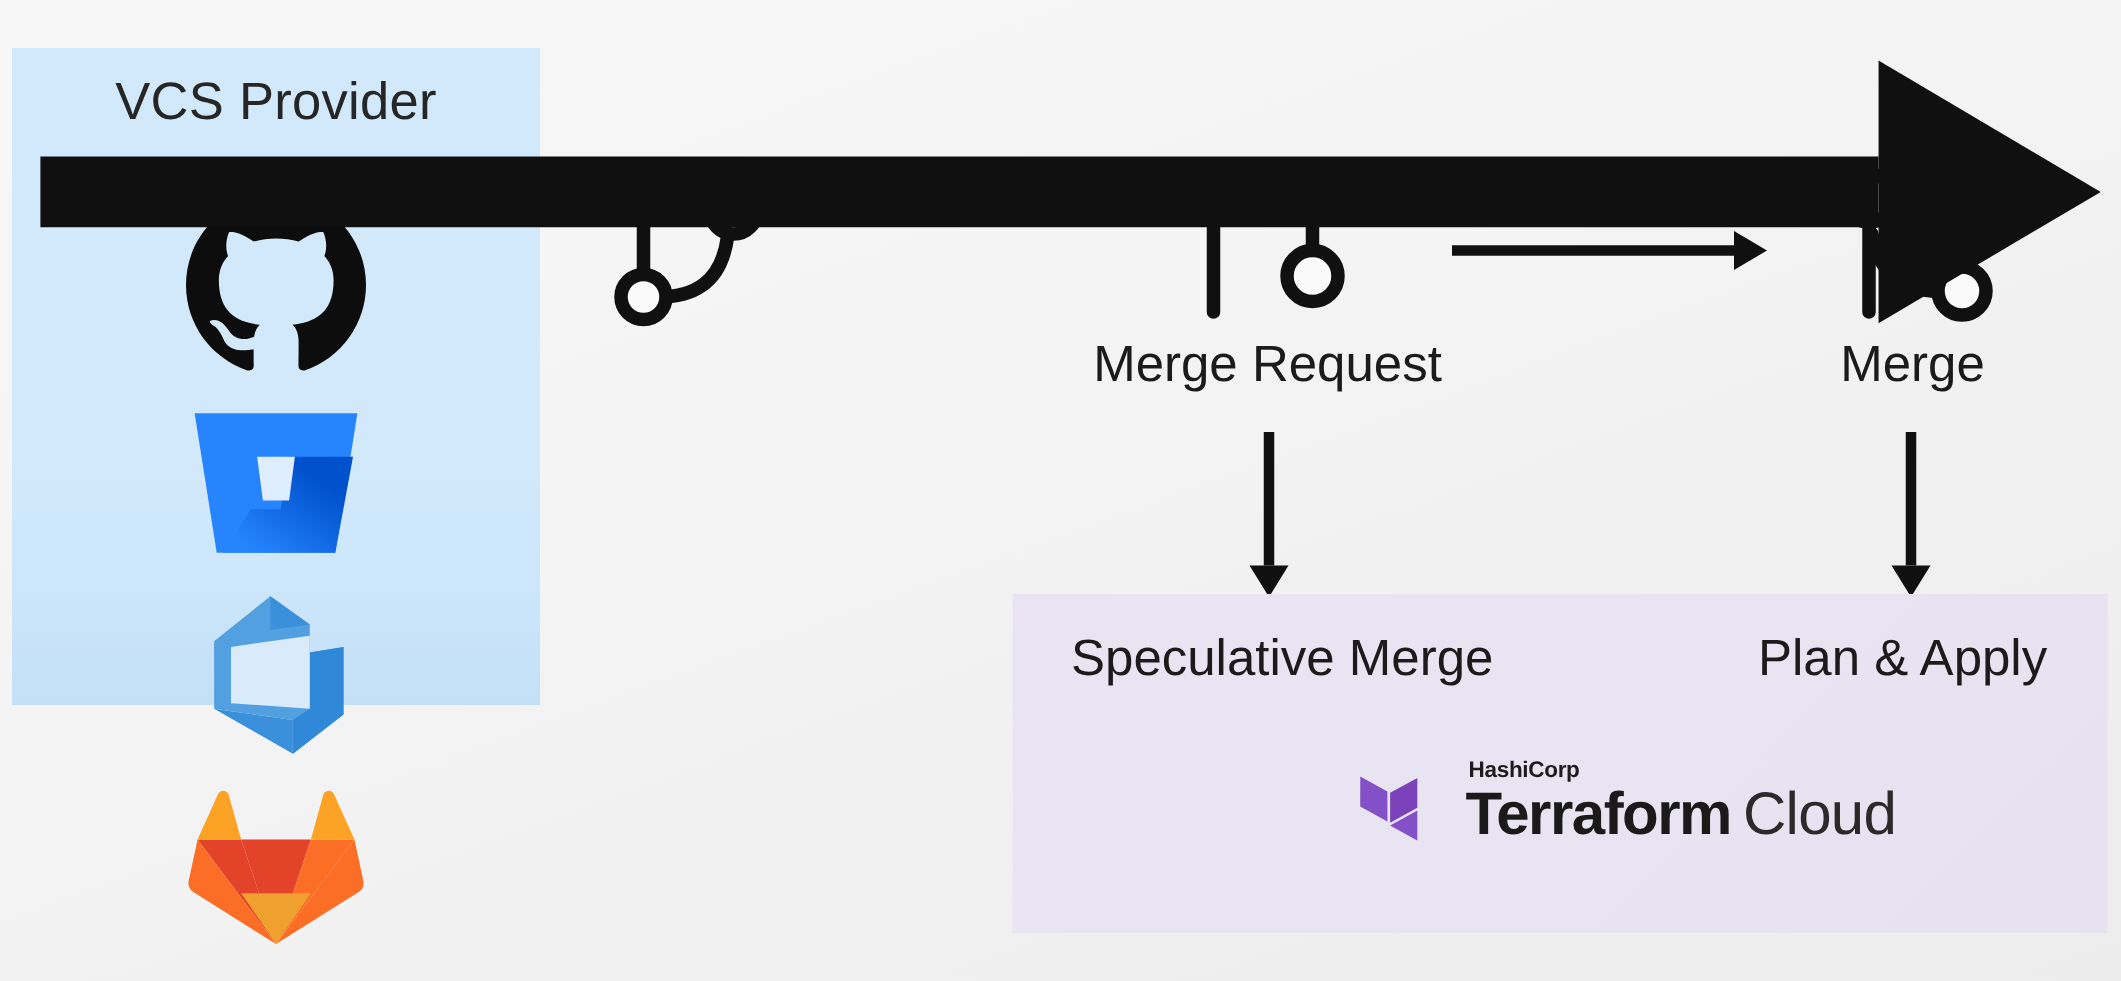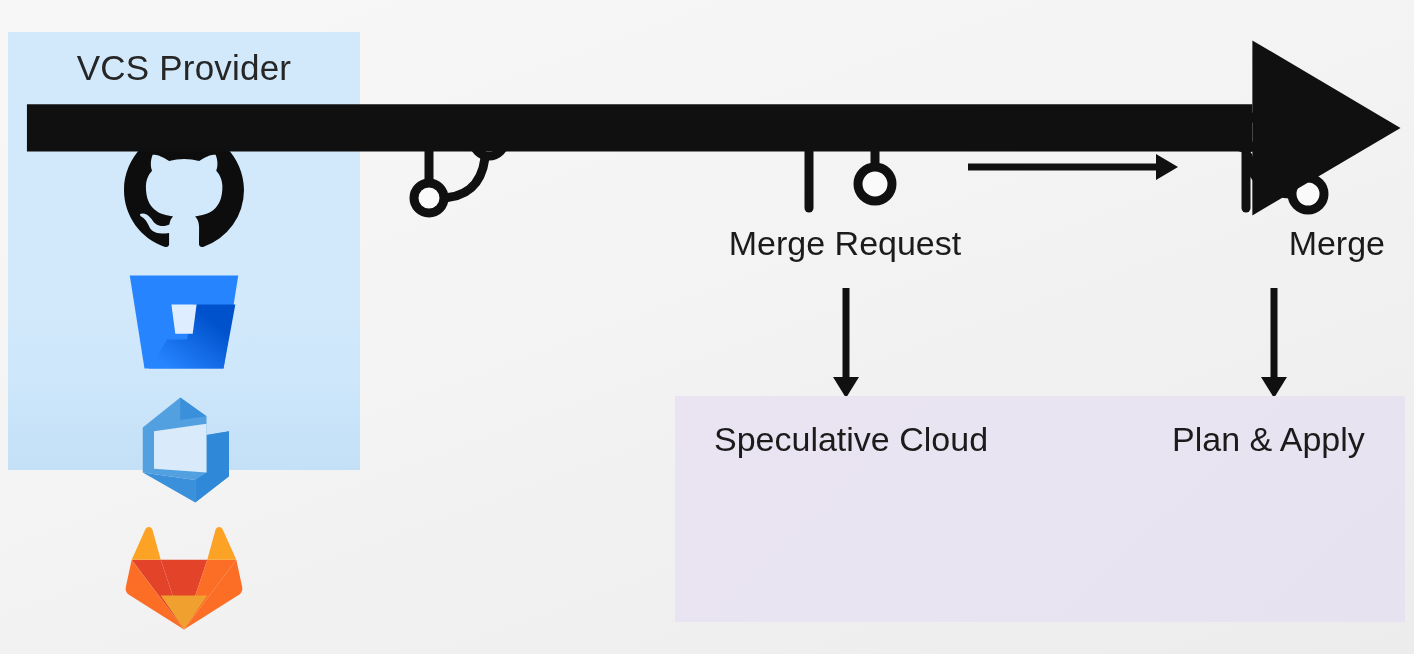--- a/index.html
+++ b/index.html
@@ -59,21 +59,21 @@
   }
   .stage .stage-label {
     display: block;
     font-size: 34px;
     color: #1b1b1b;
     white-space: nowrap;
     margin-top: 4px;
   }
   #stage-branch       { left: 350px;  top: 110px; width: 220px; }
   #stage-pullrequest  { left: 720px;  top: 108px; width: 250px; }
-  #stage-merge        { left: 1165px; top: 110px; width: 220px; text-align: right; }
+  #stage-merge        { left: 1165px; top: 110px; width: 220px; }
 
   
   .arrow { position: absolute; }
   #arrow-pr-to-merge  { left: 964px;  top: 148px; width: 216px; height: 38px; }
   #arrow-pr-down      { left: 820px;  top: 285px; width: 52px;  height: 115px; }
   #arrow-merge-down   { left: 1248px; top: 285px; width: 52px;  height: 115px; }
 
   
   #tfc-panel {
     position: absolute;
@@ -226,18 +226,35 @@
     <path d="M13 92 L26 113 L39 92 Z" fill="#101010"></path>
   </svg>
 
   <svg class="arrow" id="arrow-merge-down" viewBox="0 0 52 115">
     <line x1="26" y1="3" x2="26" y2="92" stroke="#101010" stroke-width="7"></line>
     <path d="M13 92 L26 113 L39 92 Z" fill="#101010"></path>
   </svg>
 
   <div id="tfc-panel"></div>
 
-  <div class="panel-label" id="label-speculative-plan">Speculative Cloud</div>
+  <div class="panel-label" id="label-speculative-plan">Speculative Merge</div>
 
   <div class="panel-label" id="label-plan-apply">Plan &amp; Apply</div>
 
+  <div id="tfc-logo-group">
+    <svg id="tfc-mark" viewBox="0 0 64 64">
+      <polygon fill="#8450c8" points="2,14 22,25 22,47 2,36"></polygon>
+      <polygon fill="#7b42bc" points="24,26 44,15 44,37 24,48"></polygon>
+      <polygon fill="#8450c8" points="24,50 44,39 44,61 24,50"></polygon>
+      <polygon fill="#7b42bc" points="24,50 44,39 44,61 24,72" opacity="0"></polygon>
+      <polygon fill="#8450c8" points="24,50 44,39 44,61 24,72" opacity="0"></polygon>
+      <polygon fill="#7b42bc" points="24,51 44,40 44,62 24,73" opacity="0"></polygon>
+      <polygon fill="#9a6fd4" points="24,26 44,15 44,37 24,48" opacity="0"></polygon>
+    </svg>
+    <span id="tfc-wordmark">
+      <span id="tfc-hashicorp">HashiCorp</span>
+      <span id="tfc-names">
+        <span id="tfc-terraform">Terraform</span><span id="tfc-cloud">Cloud</span>
+      </span>
+    </span>
+  </div>
 
 </div>
 
 </body></html>

